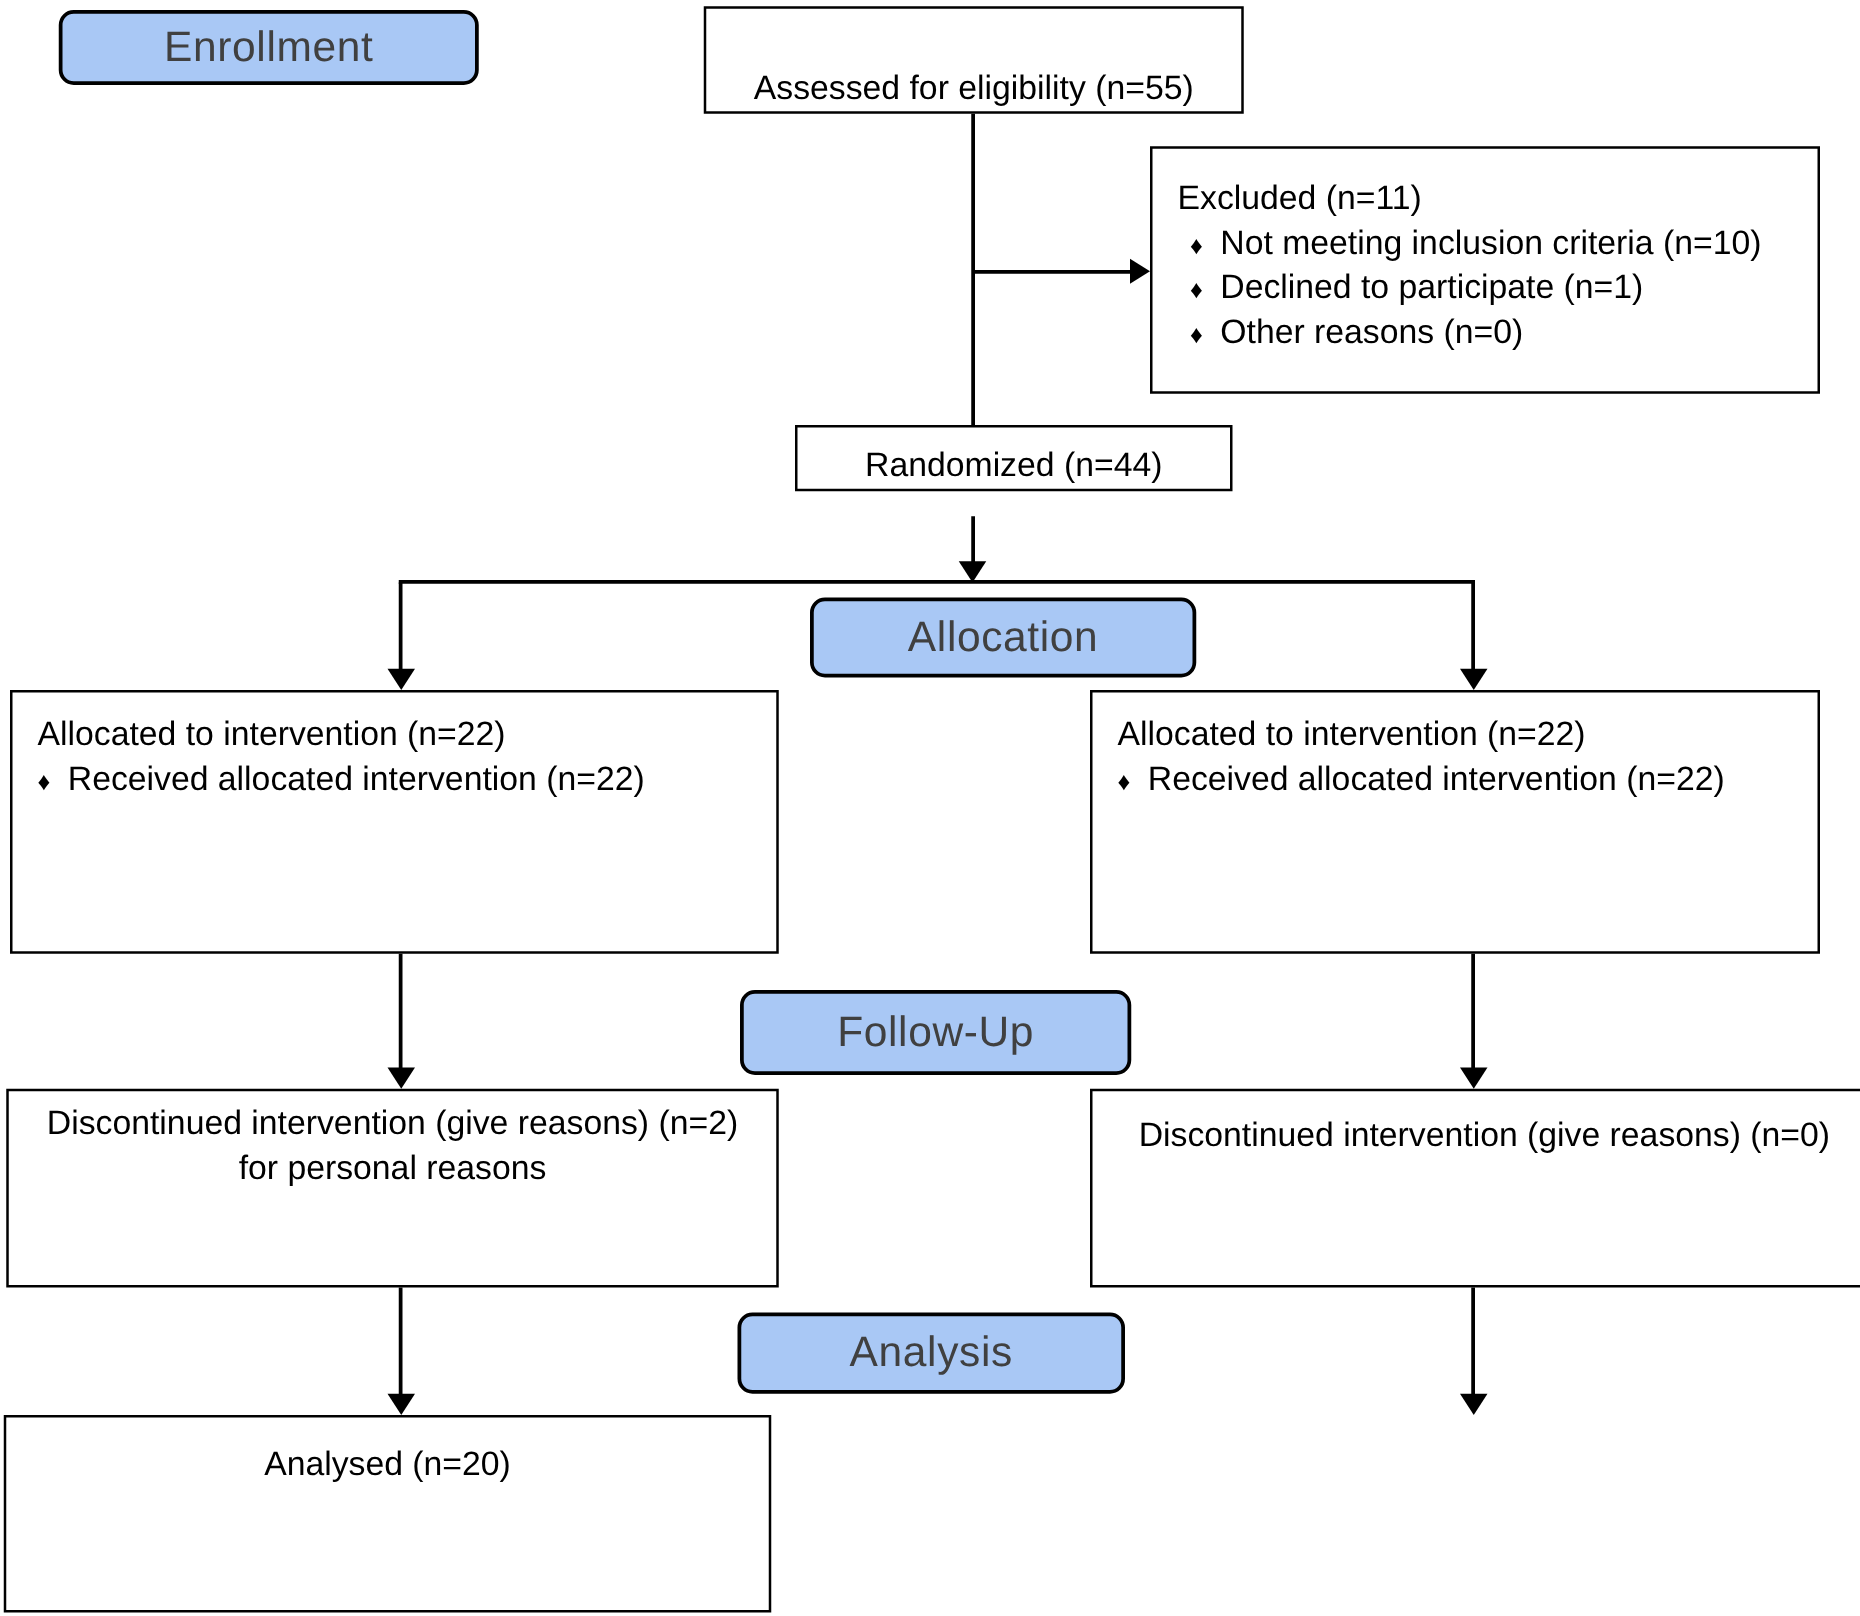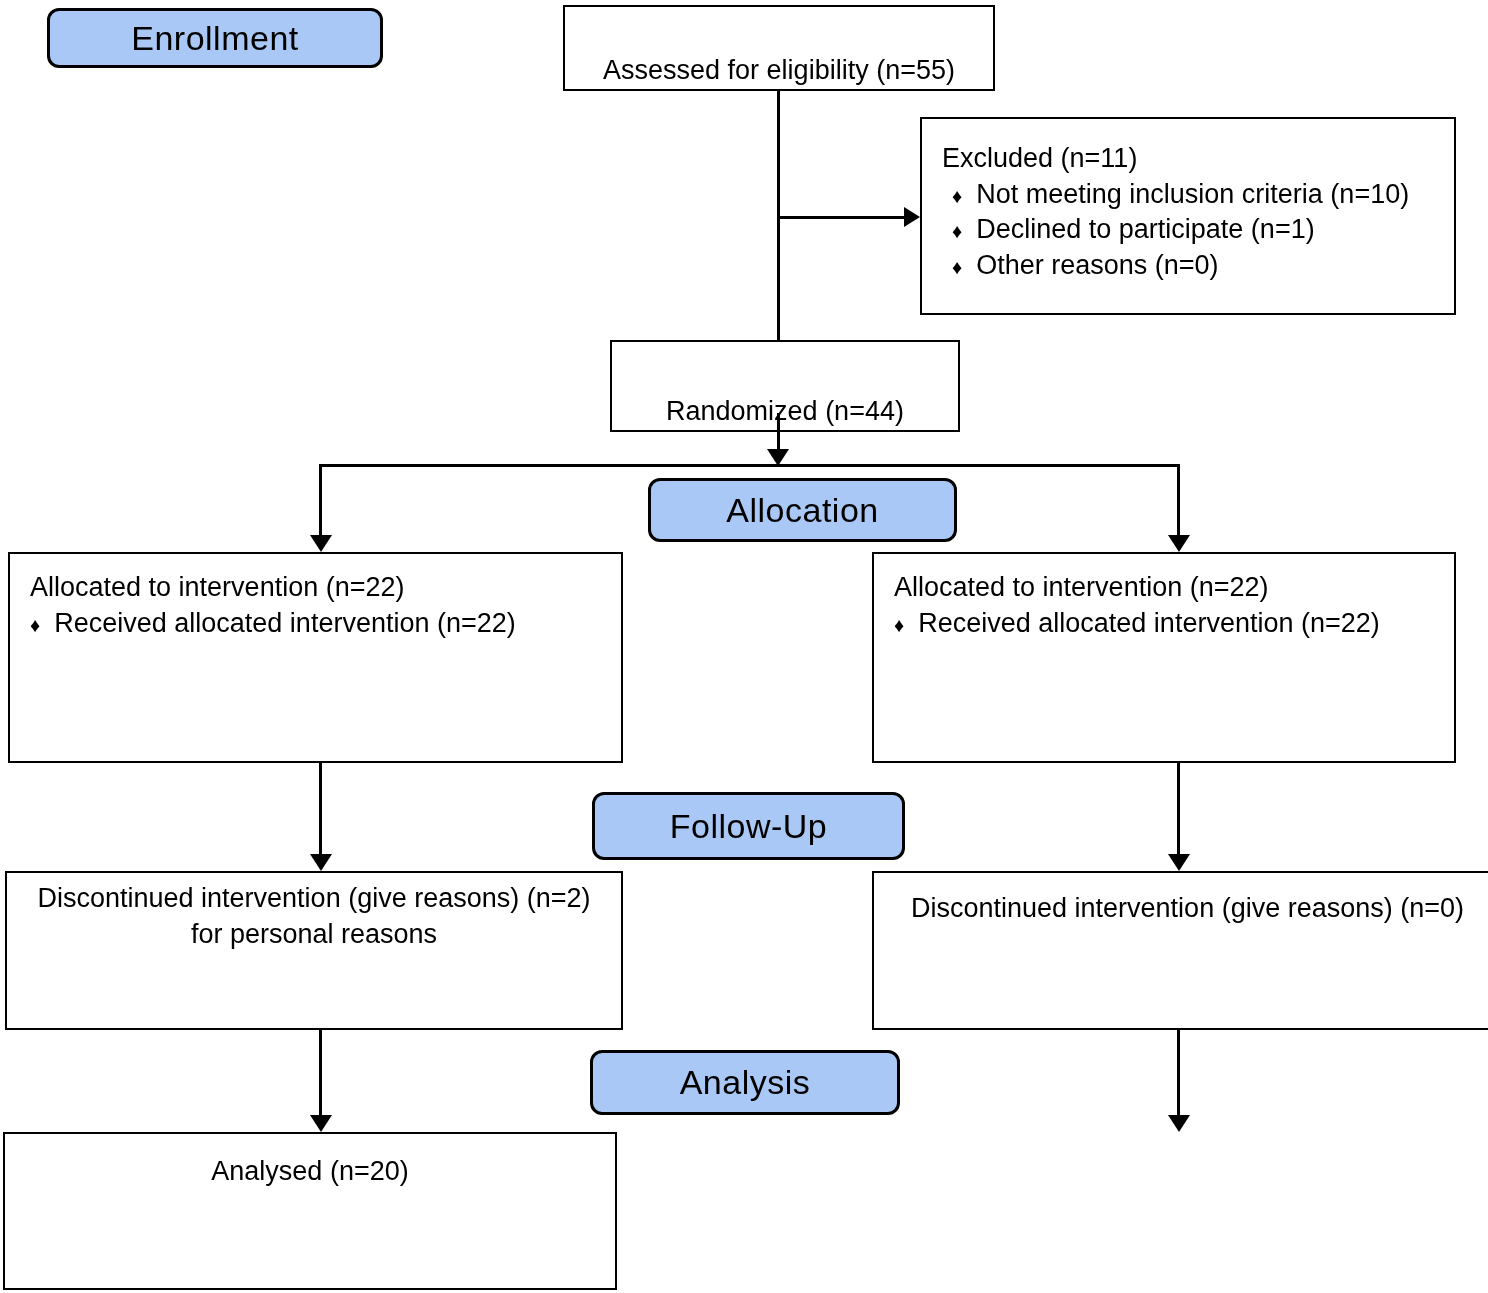--- a/index.html
+++ b/index.html
@@ -24,21 +24,21 @@
   .stage{
     position:absolute;
     background:#a9c8f5;
     border:3px solid #000000;
     border-radius:12px;
     box-sizing:border-box;
     display:flex;
     align-items:center;
     justify-content:center;
     font-size:34px;
-    color:#000000;
+    color:#404040;
     letter-spacing:0.5px;
   }
   .center-text{
     display:flex;
     align-items:flex-end;
     justify-content:center;
     text-align:center;
   }
   .top-center-text{
     text-align:center;
@@ -105,21 +105,21 @@
     <div class="bullet-row">
       <span class="marker">♦</span>
       <span>Declined to participate (n=1)</span>
     </div>
     <div class="bullet-row">
       <span class="marker">♦</span>
       <span>Other reasons (n=0)</span>
     </div>
   </div>
 
-  <div class="wbox center-text" style="left:610px;top:340px;width:350px;height:92px;">
+  <div class="wbox center-text" style="left:636px;top:340px;width:350px;height:53px;">
     <span>Randomized (n=44)</span>
   </div>
 
   <div class="wbox top-left-text" style="left:8px;top:552px;width:615px;height:211px;">
     <div>Allocated to intervention (n=22)</div>
     <div class="bullet-row">
       <span class="marker" style="padding-left:0;">♦</span>
       <span>Received allocated intervention (n=22)</span>
     </div>
   </div>

